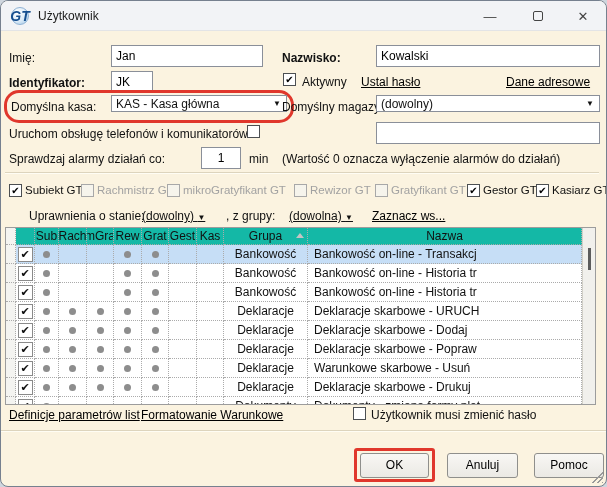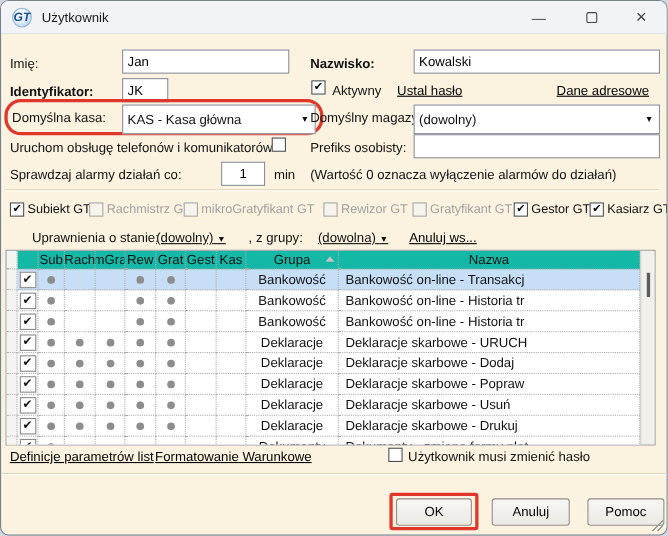--- a/index.html
+++ b/index.html
@@ -8,33 +8,33 @@
   }
   *{box-sizing:border-box; margin:0; padding:0;}
   html,body{background:#cfd6de; font-family:"Liberation Sans","DejaVu Sans",sans-serif;}
   .window{position:relative; width:607px; height:487px; background:var(--window_bg);
     border:1px solid #76808f; border-radius:8px; overflow:hidden; font-size:12px; color:#111;}
   
   .titlebar{position:absolute; left:0; top:0; width:100%; height:30px; background:#f2f3f6;
     border-bottom:1px solid #e3e4e6;}
   .app-icon{position:absolute; left:10px; top:6px; width:18px; height:18px; border-radius:50%;
     background:radial-gradient(circle at 35% 30%, #ffffff 0%, #dcebf8 55%, #9cc3e4 100%);
-    border:1px solid #8fb2d4; color:#174f8f; font-weight:bold; font-style:italic; font-size:11px;
+    border:1px solid #8fb2d4; color:#174f8f; font-weight:bold; font-style:italic; font-size:14px;
     display:flex; align-items:center; justify-content:center;}
   .win-title{position:absolute; left:37px; top:8px; font-size:12px; color:#1b1b1b;}
   .win-btn{position:absolute; top:0; width:34px; height:30px; display:flex; align-items:center;
     justify-content:center; color:#444; font-size:13px; cursor:default;}
   .btn-min{left:472px;} .btn-max{left:520px;} .btn-close{left:565px;}
   .max-box{width:10px; height:10px; border:1px solid #444; border-radius:2px;}
   
   .lbl{position:absolute; white-space:nowrap;}
   .bold{font-weight:bold;}
   .tbox{position:absolute; height:22px; background:#fff; border:1px solid #8a8f99;
     font-family:inherit; font-size:12px; padding:0 4px; color:#000;}
-  .combo{position:absolute; height:27px; background:#fff; border:1px solid #8a8f99;
+  .combo{position:absolute; height:17px; background:#fff; border:1px solid #8a8f99;
     display:flex; align-items:center; padding:0 4px;}
   .combo .arrow{position:absolute; right:5px; font-size:8px; color:#111;}
   .link{position:absolute; text-decoration:underline; color:#000; white-space:nowrap; cursor:pointer;}
   .cb{display:inline-block; width:13px; height:13px; background:#fff; border:1px solid #4c4f52;
     font-size:10px; line-height:12px; text-align:center; color:#000; vertical-align:middle;}
   .cb-abs{position:absolute;}
   .divider{position:absolute; height:0; border-top:1px solid #ddd4bd; border-bottom:1px solid #fffdf4;}
   .linkdd{text-decoration:underline; cursor:pointer; white-space:nowrap;}
   .linkdd .arrow{font-size:8px;}
   
@@ -113,21 +113,20 @@
     <span class="arrow">▼</span>
   </div>
   <span class="lbl" style="left:281px; top:99px;">Domyślny magazyn:</span>
   <div class="combo" style="left:375px; top:94px; width:224px;">
     <span>(dowolny)</span>
     <span class="arrow">▼</span>
   </div>
 
   <span class="lbl" style="left:8px; top:126px;">Uruchom obsługę telefonów i komunikatorów</span>
   <span class="cb cb-abs" style="left:246px; top:124px;"></span>
-  <span class="lbl" style="left:281px; top:126px;">Prefiks osobisty:</span>
   <input class="tbox" style="left: 375px; top: 121px; width: 224px;" value="">
 
   <span class="lbl" style="left:8px; top:151px;">Sprawdzaj alarmy działań co:</span>
   <input class="tbox" style="left: 200px; top: 146px; width: 40px; text-align: center;" value="1">
   <span class="lbl" style="left:248px; top:151px;">min</span>
   <span class="lbl" style="left:281px; top:151px;">(Wartość 0 oznacza wyłączenie alarmów do działań)</span>
 
   <div class="divider" style="left:4px; top:171px; width:594px;"></div>
 
   <label class="prod" style="left:8px;"><span class="cb">✔</span><span>Subiekt GT</span></label>
@@ -135,21 +134,21 @@
   <label class="prod disabled" style="left:166px;"><span class="cb"></span><span>mikroGratyfikant GT</span></label>
   <label class="prod disabled" style="left:293px;"><span class="cb"></span><span>Rewizor GT</span></label>
   <label class="prod disabled" style="left:374px;"><span class="cb"></span><span>Gratyfikant GT</span></label>
   <label class="prod" style="left:466px;"><span class="cb">✔</span><span>Gestor GT</span></label>
   <label class="prod" style="left:535px;"><span class="cb">✔</span><span>Kasiarz GT</span></label>
 
   <span class="lbl" style="left:28px; top:208px;">Uprawnienia o stanie:</span>
   <span class="lbl linkdd" style="left:141px; top:208px;"><span>(dowolny)</span> <span class="arrow">▼</span></span>
   <span class="lbl" style="left:225px; top:208px;">, z grupy:</span>
   <span class="lbl linkdd" style="left:288px; top:208px;"><span>(dowolna)</span> <span class="arrow">▼</span></span>
-  <span class="link" style="left:371px; top:208px;">Anuluj ws...</span>
+  <span class="link" style="left:371px; top:208px;">Zaznacz ws...</span>
 
   <div class="table-wrap">
     <div class="grid-area">
       <div class="trow head">
         <div class="tcell selcol"></div>
         <div class="tcell"></div>
         <div class="tcell">Sub</div>
         <div class="tcell">Rach</div>
         <div class="tcell">mGra</div>
         <div class="tcell">Rew</div>
@@ -317,21 +316,21 @@
             </div>
             <div class="tcell">
               <span class="dot"></span>
             </div>
             <div class="tcell">
               <span class="dot"></span>
             </div>
             <div class="tcell"></div>
             <div class="tcell"></div>
             <div class="tcell">Deklaracje</div>
-            <div class="tcell nazwa">Deklaracje skarbowe - Usuń</div>
+            <div class="tcell nazwa">Warunkowe skarbowe - Usuń</div>
           </div>
           <div class="trow">
             <div class="tcell selcol"></div>
             <div class="tcell">
               <span class="rowcb">✔</span>
             </div>
             <div class="tcell">
               <span class="dot"></span>
             </div>
             <div class="tcell">

